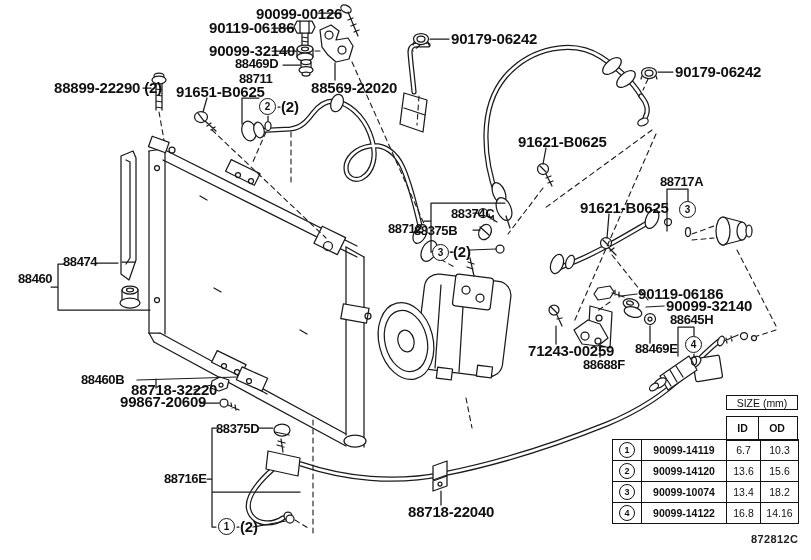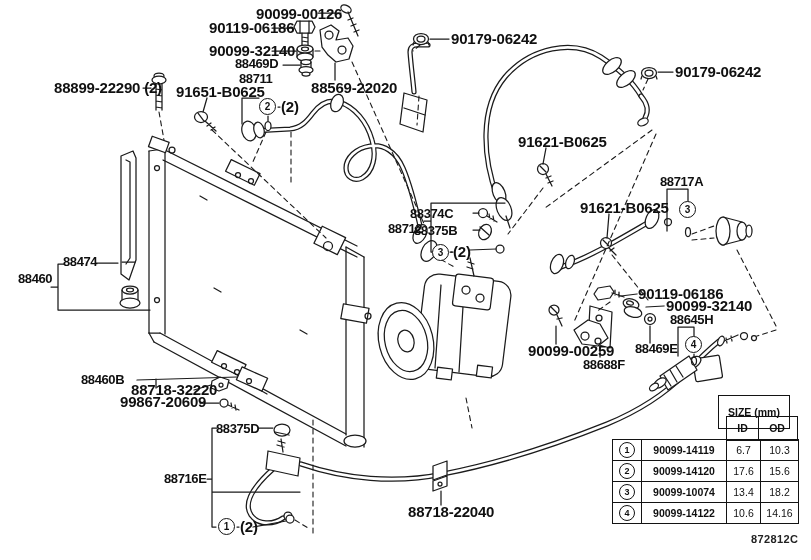--- a/index.html
+++ b/index.html
@@ -13,22 +13,22 @@
   #art .dash{stroke-dasharray:5 4;stroke-width:1.1;}
   #art .fillw{fill:#ffffff;}
   .lbl{position:absolute;font-size:15px;font-weight:bold;color:#101010;
        letter-spacing:-0.2px;white-space:nowrap;line-height:11px;}
   .lbl.big{font-size:13px;letter-spacing:-0.4px;line-height:13px;}
   .co{position:absolute;width:17px;height:17px;border:1.7px solid #131313;border-radius:50%;
       background:#fff;display:flex;align-items:center;justify-content:center;
       font-size:10px;font-weight:bold;color:#101010;box-sizing:border-box;}
   
   .tbl{position:absolute;left:612px;top:395px;width:188px;color:#101010;}
-  .tbl .hd{position:absolute;left:106px;top:0;width:72px;height:34px;border:1.8px solid #131313;
-       display:flex;align-items:center;justify-content:center;font-size:10.5px;font-weight:bold;box-sizing:border-box;}
+  .tbl .hd{position:absolute;left:114px;top:0;width:72px;height:15px;border:1.8px solid #131313;
+       display:flex;align-items:center;justify-content:center;font-size:10.5px;font-weight:normal;box-sizing:border-box;}
   .tbl .hd2{position:absolute;left:114px;top:20.5px;width:72px;height:25px;border:1.8px solid #131313;
        display:flex;box-sizing:border-box;}
   .tbl .hd2 div{flex:0 0 auto;display:flex;align-items:center;justify-content:center;
        font-size:10.5px;font-weight:bold;box-sizing:border-box;}
   .tbl .hc1{width:32px;border-right:1.4px solid #131313;}
   .tbl .hc2{width:36px;}
   .tbl table{position:absolute;left:0;top:44px;border-collapse:collapse;table-layout:fixed;}
   .tbl td{border:1.6px solid #131313;height:20px;padding:0;text-align:center;
        font-size:10.5px;vertical-align:middle;}
   .tbl td.c-num{width:28px;}
@@ -312,29 +312,29 @@
   <div class="lbl big" style="left:239px;top:72px">88711</div>
   <div class="lbl" style="left:311px;top:82px">88569-22020</div>
   <div class="lbl" style="left:451px;top:33px">90179-06242</div>
   <div class="lbl" style="left:675px;top:66px">90179-06242</div>
   <div class="lbl" style="left:54px;top:82px">88899-22290 (2)</div>
   <div class="lbl" style="left:176px;top:86px">91651-B0625</div>
   <div class="lbl" style="left:518px;top:136px">91621-B0625</div>
   <div class="lbl" style="left:580px;top:202px">91621-B0625</div>
   <div class="lbl big" style="left:660px;top:175px">88717A</div>
   <div class="lbl big" style="left:388px;top:222px">88712</div>
-  <div class="lbl big" style="left:410px;top:207px">88374C</div>
+  <div class="lbl big" style="left:451px;top:207px">88374C</div>
   <div class="lbl big" style="left:414px;top:224px">88375B</div>
   <div class="lbl big" style="left:63px;top:255px">88474</div>
   <div class="lbl big" style="left:18px;top:272px">88460</div>
   <div class="lbl" style="left:638px;top:288px">90119-06186</div>
   <div class="lbl" style="left:666px;top:300px">90099-32140</div>
   <div class="lbl big" style="left:670px;top:313px">88645H</div>
   <div class="lbl big" style="left:635px;top:342px">88469E</div>
-  <div class="lbl" style="left:528px;top:345px">90099-00259</div>
+  <div class="lbl" style="left:528px;top:345px">71243-00259</div>
   <div class="lbl big" style="left:583px;top:358px">88688F</div>
   <div class="lbl big" style="left:81px;top:373px">88460B</div>
   <div class="lbl" style="left:131px;top:384px">88718-32220</div>
   <div class="lbl" style="left:120px;top:396px">99867-20609</div>
   <div class="lbl big" style="left:216px;top:422px">88375D</div>
   <div class="lbl big" style="left:164px;top:472px">88716E</div>
   <div class="lbl" style="left:408px;top:506px">88718-22040</div>
   <div class="lbl" style="left:281px;top:101px">(2)</div>
   <div class="lbl" style="left:453px;top:246px">(2)</div>
   <div class="lbl" style="left:240px;top:521px">(2)</div>
@@ -359,37 +359,37 @@
             </td>
           <td class="c-part">90099-14119</td>
           <td class="c-id">6.7</td>
           <td class="c-od">10.3</td>
         </tr>
         <tr>
           <td class="c-num">
               <div class="tcirc">2</div>
             </td>
           <td class="c-part">90099-14120</td>
-          <td class="c-id">17.6</td>
+          <td class="c-id">13.6</td>
           <td class="c-od">15.6</td>
         </tr>
         <tr>
           <td class="c-num">
               <div class="tcirc">3</div>
             </td>
           <td class="c-part">90099-10074</td>
           <td class="c-id">13.4</td>
           <td class="c-od">18.2</td>
         </tr>
         <tr>
           <td class="c-num">
               <div class="tcirc">4</div>
             </td>
           <td class="c-part">90099-14122</td>
-          <td class="c-id">10.6</td>
+          <td class="c-id">16.8</td>
           <td class="c-od">14.16</td>
         </tr>
       </tbody>
     </table>
   </div>
 
   <div class="footer">872812C</div>
 </div>
 
 </body></html>

